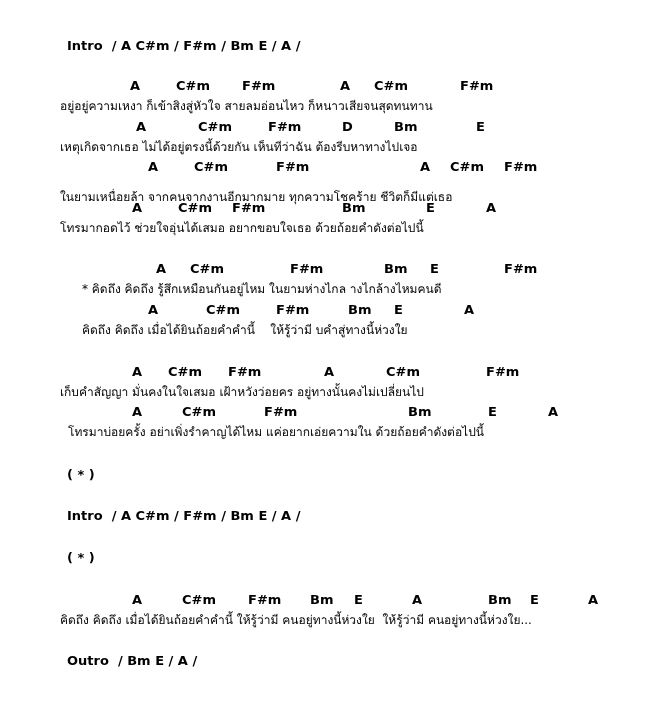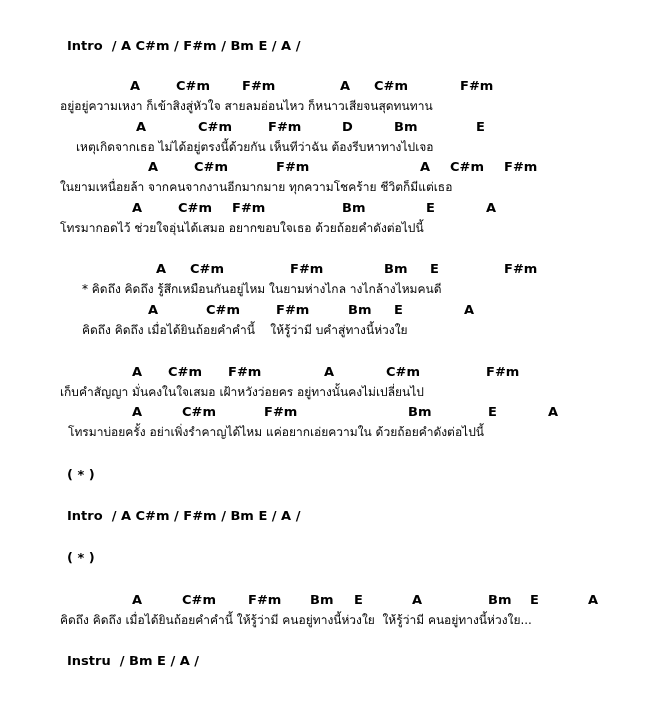--- a/index.html
+++ b/index.html
@@ -27,30 +27,30 @@
       </div>
     <div class="lyric" style="top:97px;left:60px">อยู่อยู่ความเหงา ก็เข้าสิงสู่หัวใจ สายลมอ่อนไหว ก็หนาวเสียจนสุดทนทาน</div>
     <div class="chordrow" style="top:119px">
         <span class="chord" style="left: 136px;">A</span>
         <span class="chord" style="left: 198px;">C#m</span>
         <span class="chord" style="left: 268px;">F#m</span>
         <span class="chord" style="left: 342px;">D</span>
         <span class="chord" style="left: 394px;">Bm</span>
         <span class="chord" style="left: 476px;">E</span>
       </div>
-    <div class="lyric" style="top:138px;left:76px">เหตุเกิดจากเธอ ไม่ได้อยู่ตรงนี้ด้วยกัน เห็นทีว่าฉัน ต้องรีบหาทางไปเจอ</div>
+    <div class="lyric" style="top:138px;left:60px">เหตุเกิดจากเธอ ไม่ได้อยู่ตรงนี้ด้วยกัน เห็นทีว่าฉัน ต้องรีบหาทางไปเจอ</div>
     <div class="chordrow" style="top:159px">
         <span class="chord" style="left: 148px;">A</span>
         <span class="chord" style="left: 194px;">C#m</span>
         <span class="chord" style="left: 276px;">F#m</span>
         <span class="chord" style="left: 420px;">A</span>
         <span class="chord" style="left: 450px;">C#m</span>
         <span class="chord" style="left: 504px;">F#m</span>
       </div>
-    <div class="lyric" style="top:178px;left:60px">ในยามเหนื่อยล้า จากคนจากงานอีกมากมาย ทุกความโชคร้าย ชีวิตก็มีแต่เธอ</div>
+    <div class="lyric" style="top:188px;left:60px">ในยามเหนื่อยล้า จากคนจากงานอีกมากมาย ทุกความโชคร้าย ชีวิตก็มีแต่เธอ</div>
     <div class="chordrow" style="top:200px">
         <span class="chord" style="left: 132px;">A</span>
         <span class="chord" style="left: 178px;">C#m</span>
         <span class="chord" style="left: 232px;">F#m</span>
         <span class="chord" style="left: 342px;">Bm</span>
         <span class="chord" style="left: 426px;">E</span>
         <span class="chord" style="left: 486px;">A</span>
       </div>
     <div class="lyric" style="top:219px;left:60px">โทรมากอดไว้ ช่วยใจอุ่นได้เสมอ อยากขอบใจเธอ ด้วยถ้อยคำดังต่อไปนี้</div>
   </div>
@@ -109,14 +109,14 @@
         <span class="chord" style="left: 310px;">Bm</span>
         <span class="chord" style="left: 354px;">E</span>
         <span class="chord" style="left: 412px;">A</span>
         <span class="chord" style="left: 488px;">Bm</span>
         <span class="chord" style="left: 530px;">E</span>
         <span class="chord" style="left: 588px;">A</span>
       </div>
     <div class="lyric" style="top:611px;left:60px">คิดถึง คิดถึง เมื่อได้ยินถ้อยคำคำนี้ ให้รู้ว่ามี คนอยู่ทางนี้ห่วงใย  ให้รู้ว่ามี คนอยู่ทางนี้ห่วงใย...</div>
   </div>
 
-  <div class="label" style="top:653px">Instru  / Bm E / A /</div>
+  <div class="label" style="top:653px">Outro  / Bm E / A /</div>
 </div>
 
 </body></html>

